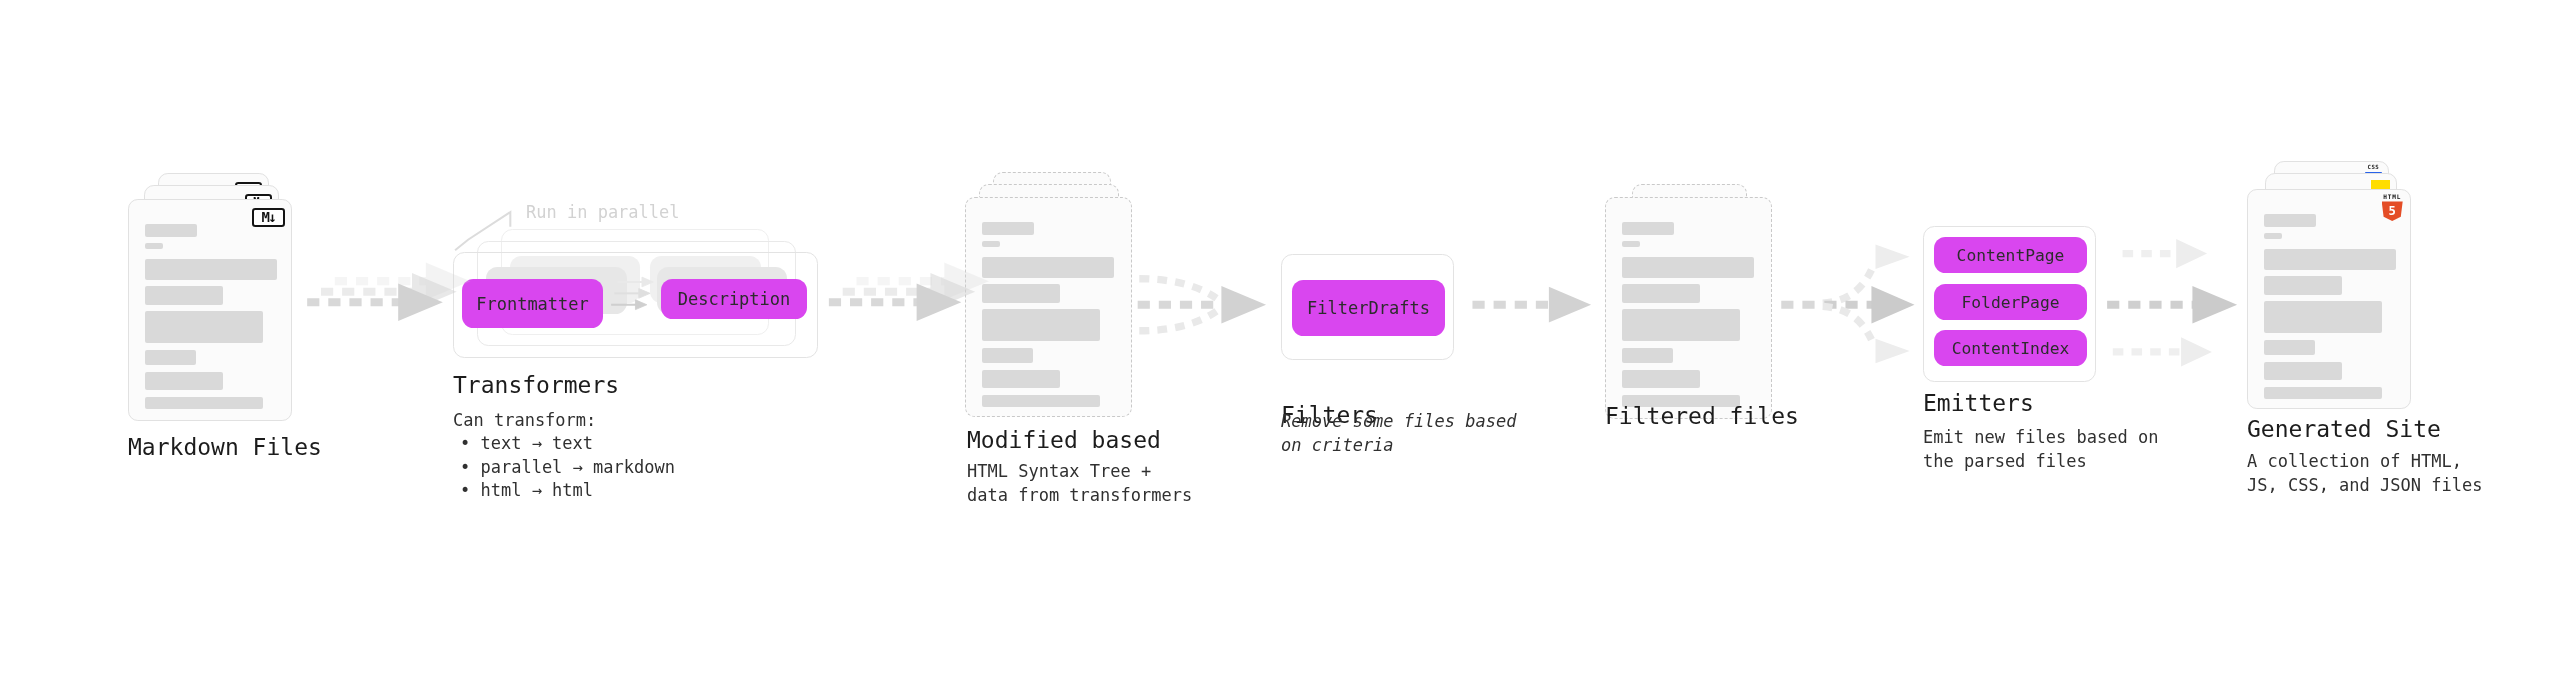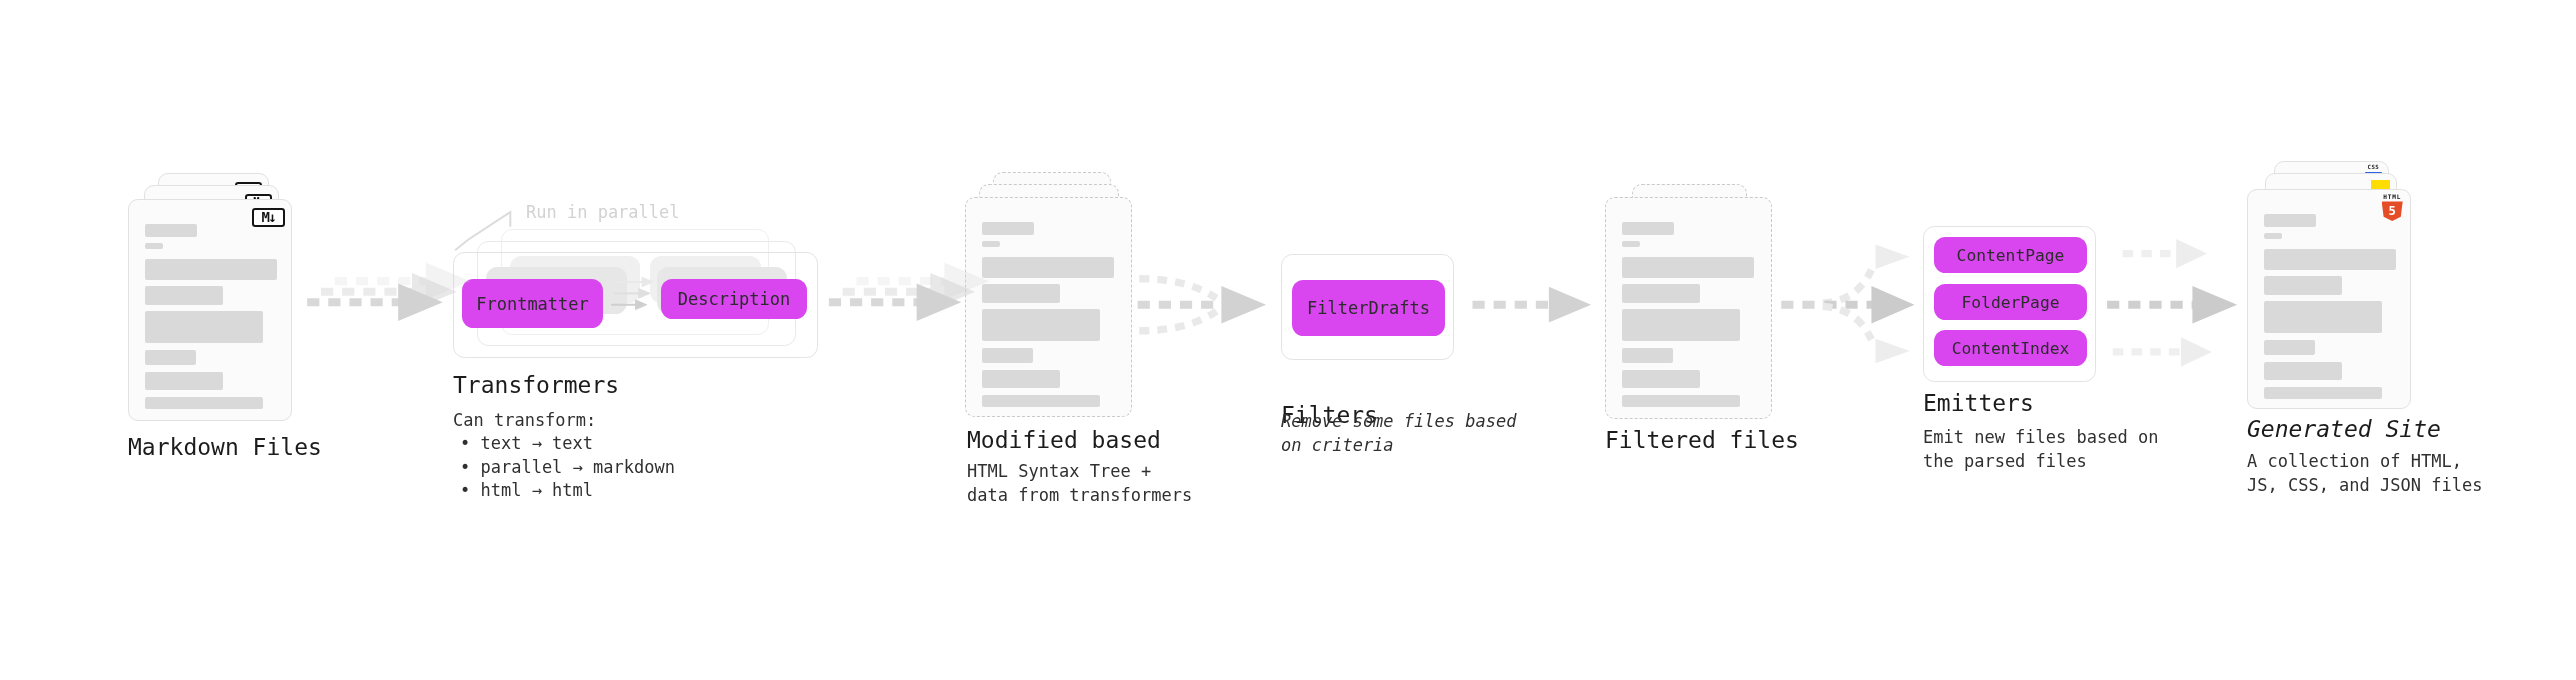--- a/index.html
+++ b/index.html
@@ -221,21 +221,21 @@
           <i></i>
           <i></i>
           <i></i>
           <i></i>
           <i></i>
           <i></i>
           <i></i>
           <i></i>
         </div>
     </div>
-    <div class="title" style="left:1605px;top:427px;">Filtered files</div>
+    <div class="title" style="left:1605px;top:403px;">Filtered files</div>
   </div>
 
   <div>
     <div class="frame white" style="left:1923px;top:226px;width:173px;height:156px;"></div>
     <div class="pill" style="left:1934px;top:237px;width:153px;height:36px;font-size:16.3px;">ContentPage</div>
     <div class="pill" style="left:1934px;top:284px;width:153px;height:36px;font-size:16.3px;">FolderPage</div>
     <div class="pill" style="left:1934px;top:330px;width:153px;height:36px;font-size:16.3px;">ContentIndex</div>
     <div class="title" style="left:1923px;top:390px;">Emitters</div>
     <div class="sub" style="left:1923px;top:426px;">Emit new files based on
 the parsed files</div>
@@ -262,19 +262,19 @@
           <i></i>
           <i></i>
           <i></i>
           <i></i>
           <i></i>
           <i></i>
           <i></i>
           <i></i>
         </div>
     </div>
-    <div class="title" style="left:2247px;top:416px;font-style:italic;">Generated Site</div>
+    <div class="title" style="left:2247px;top:416px;">Generated Site</div>
     <div class="sub" style="left:2247px;top:450px;">A collection of HTML,
 JS, CSS, and JSON files</div>
   </div>
 
 </div>
 
 
 </body></html>

